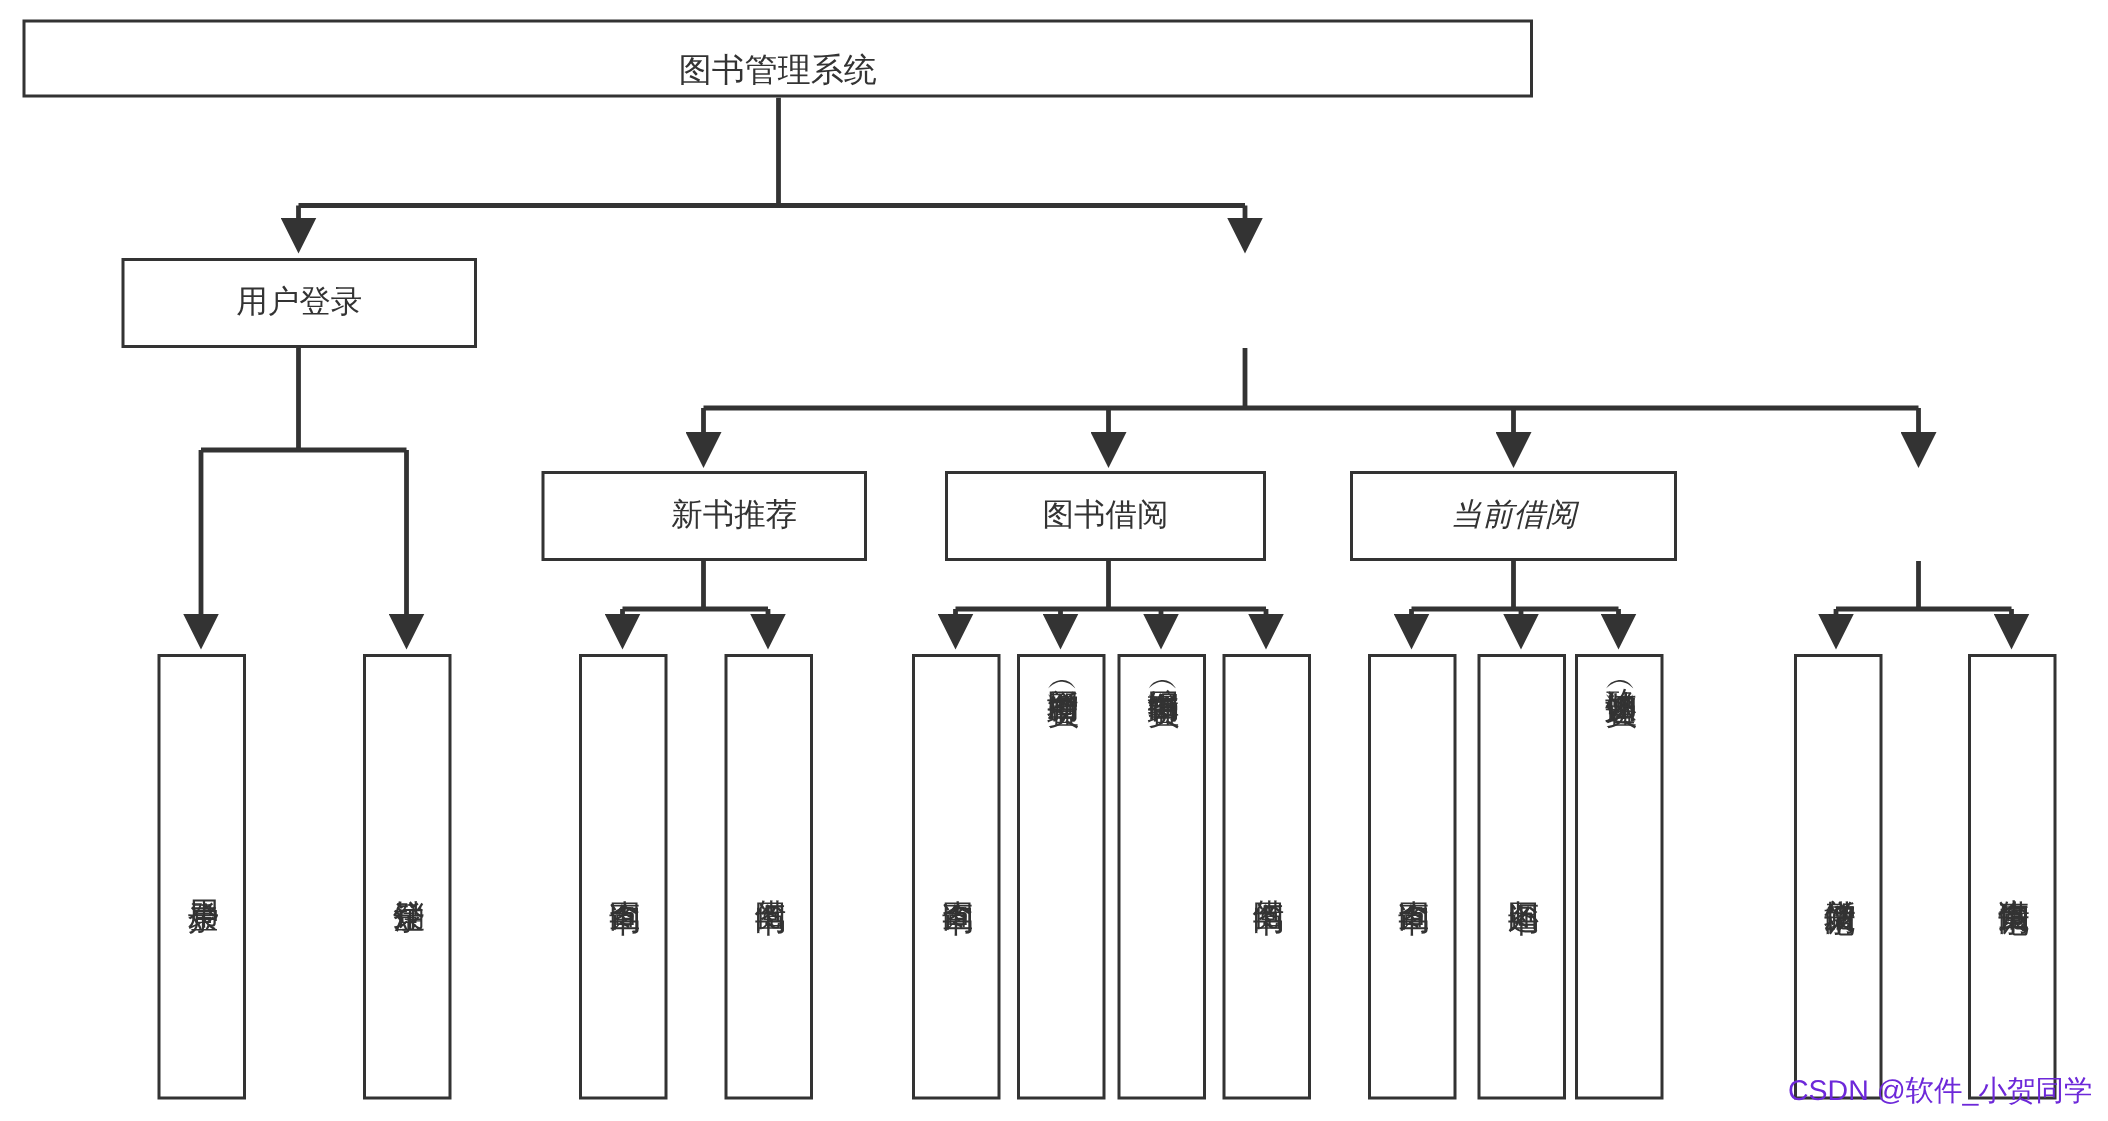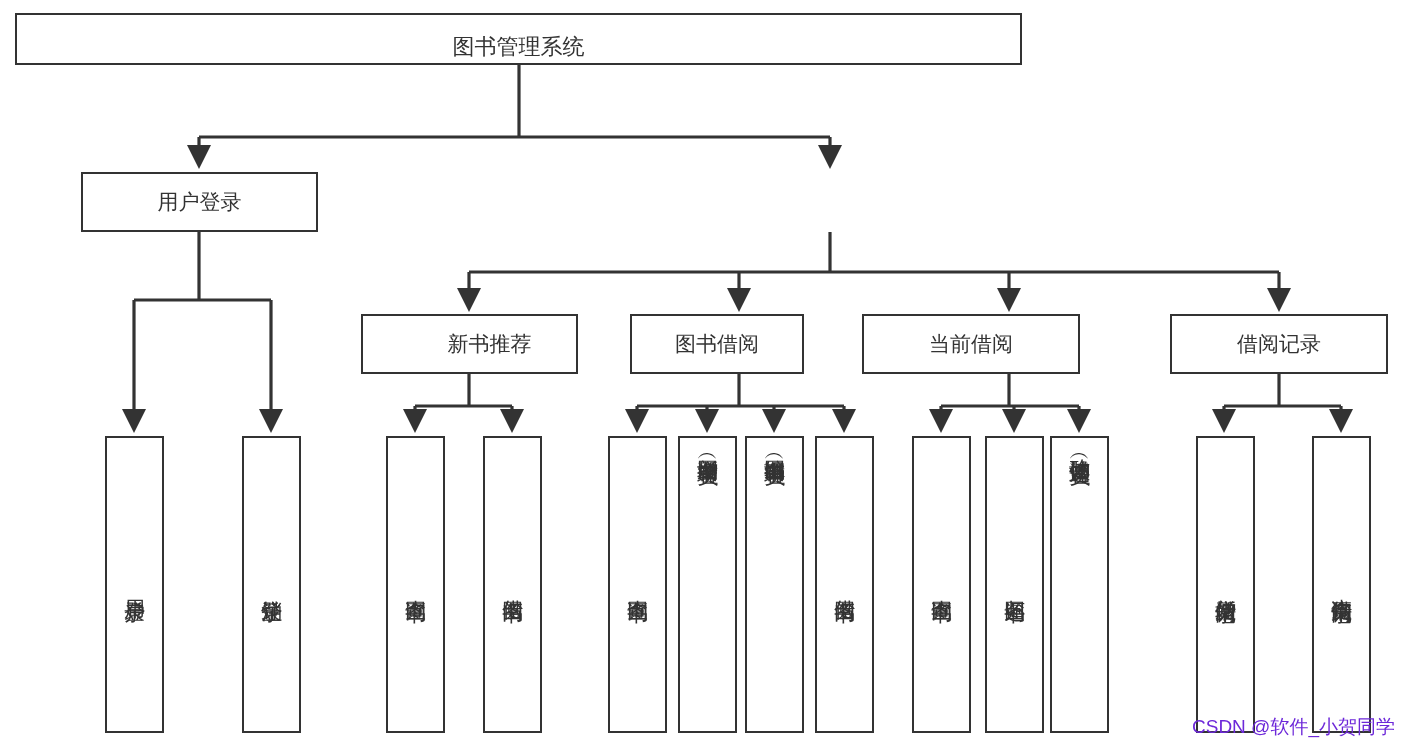--- a/index.html
+++ b/index.html
@@ -141,28 +141,25 @@
     <span class="label">图书管理系统</span>
   </div>
 
   <div class="node horiz" style="left:81px; top:172px; width:237px; height:60px;">
     <span class="label">用户登录</span>
   </div>
 
   <div class="node horiz" style="left:361px; top:314px; width:217px; height:60px;padding-left:40px;">
     <span class="label">新书推荐</span>
   </div>
-  <div class="node horiz" style="left:630px; top:314px; width:174px; height:60px;">
+  <div class="node horiz" style="left:630px; top:314px; width:214px; height:60px;">
     <span class="label">图书借阅</span>
   </div>
-  <div class="node horiz" style="left:862px; top:314px; width:218px; height:60px;">
+  <div class="node horiz" style="left:900px; top:314px; width:218px; height:60px;font-style:italic;">
     <span class="label">当前借阅</span>
-  </div>
-  <div class="node horiz" style="left:1170px; top:314px; width:218px; height:60px;">
-    <span class="label">借阅记录</span>
   </div>
 
   <div class="node vert center" style="left:105px; top:436px; width:59px; height:297px;">
     <span class="label">用户登录</span>
   </div>
   <div class="node vert center" style="left:242px; top:436px; width:59px; height:297px;">
     <span class="label">注销登录</span>
   </div>
 
   <div class="node vert center" style="left:386px; top:436px; width:59px; height:297px;">

